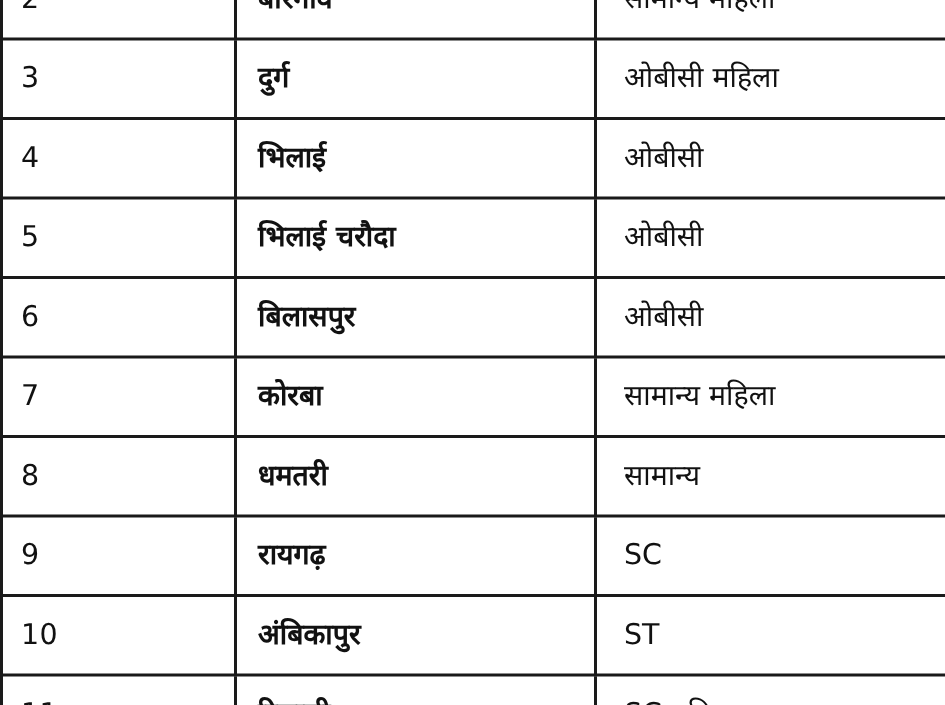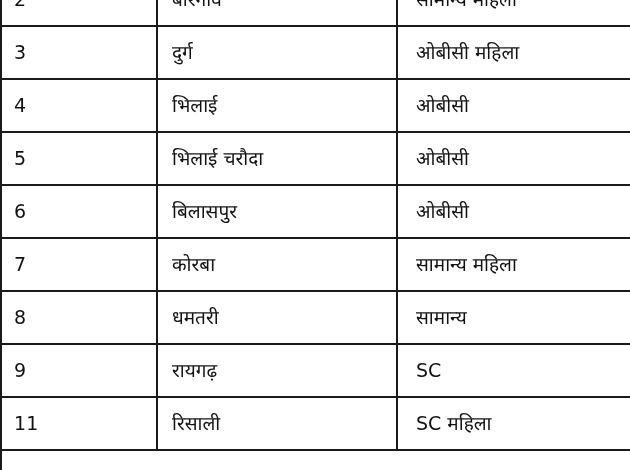--- a/index.html
+++ b/index.html
@@ -47,20 +47,21 @@
     border-right: none;
     padding-left: 18px;
   }
   td.sno {
     font-size: 19px;
     letter-spacing: 0.2px;
   }
   td.name {
     font-size: 21px;
     padding-left: 40px;
+    font-weight: bold;
   }
   td.cat {
     font-size: 21px;
     padding-left: 16px;
   }
   
   .edge-line-left {
     position: absolute;
     left: 0;
     top: 0;
@@ -125,20 +126,25 @@
         <td class="name">धमतरी</td>
         <td class="cat">सामान्य</td>
       </tr>
 
       <tr>
         <td class="sno">9</td>
         <td class="name">रायगढ़</td>
         <td class="cat">SC</td>
       </tr>
 
+      <tr>
+        <td class="sno">10</td>
+        <td class="name">अंबिकापुर</td>
+        <td class="cat">ST</td>
+      </tr>
 
       <tr>
         <td class="sno">11</td>
         <td class="name">रिसाली</td>
         <td class="cat">SC महिला</td>
       </tr>
 
     </tbody>
   </table>
 </div>

